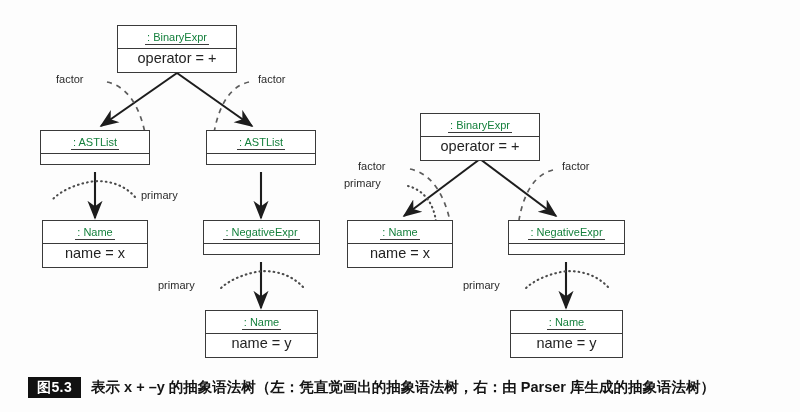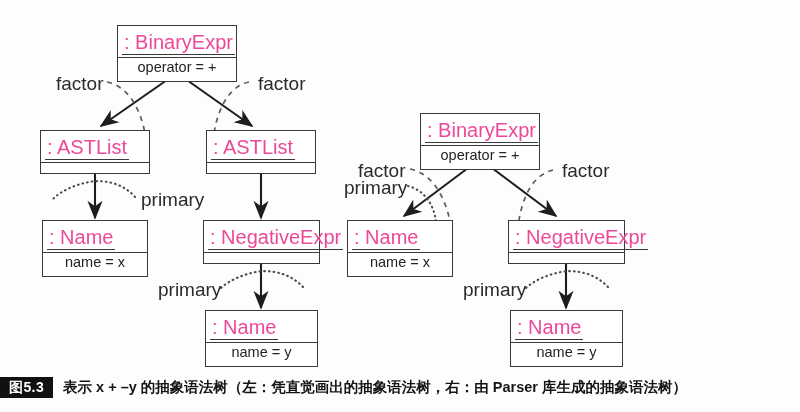--- a/index.html
+++ b/index.html
@@ -19,23 +19,23 @@
   }
   
   .uml-box {
     position: absolute;
     box-sizing: border-box;
     border: 1.4px solid #3a3a3a;
     background: #ffffff;
   }
   .uml-title {
     box-sizing: border-box;
-    text-align: left;
-    color: #ec4899;
-    font-size: 20px;
+    text-align: center;
+    color: #15803d;
+    font-size: 11px;
     line-height: 1;
     padding: 6px 4px 5px 4px;
     white-space: nowrap;
   }
   .uml-title span {
     border-bottom: 1.3px solid #3a3a3a;
     padding: 0 2px 1px 2px;
   }
   .uml-attr {
     box-sizing: border-box;
@@ -47,21 +47,21 @@
     padding: 2px 4px 6px 4px;
     white-space: nowrap;
   }
   .uml-attr.empty {
     height: 11px;
     padding: 0;
   }
   
   .edge-label {
     position: absolute;
-    font-size: 19px;
+    font-size: 11px;
     color: #2b2b2b;
     white-space: nowrap;
     line-height: 1;
   }
   
   #wires {
     position: absolute;
     left: 0;
     top: 0;
     width: 800px;
@@ -72,20 +72,21 @@
   #caption {
     position: absolute;
     left: 0;
     top: 362px;
     width: 800px;
     height: 50px;
     display: flex;
     align-items: center;
   }
   #caption-badge {
+    margin-left: 28px;
     background: #111111;
     color: #ffffff;
     font-size: 14px;
     font-weight: bold;
     padding: 3px 9px 4px 9px;
     letter-spacing: 0.4px;
     line-height: 1;
     white-space: nowrap;
   }
   #caption-text {

